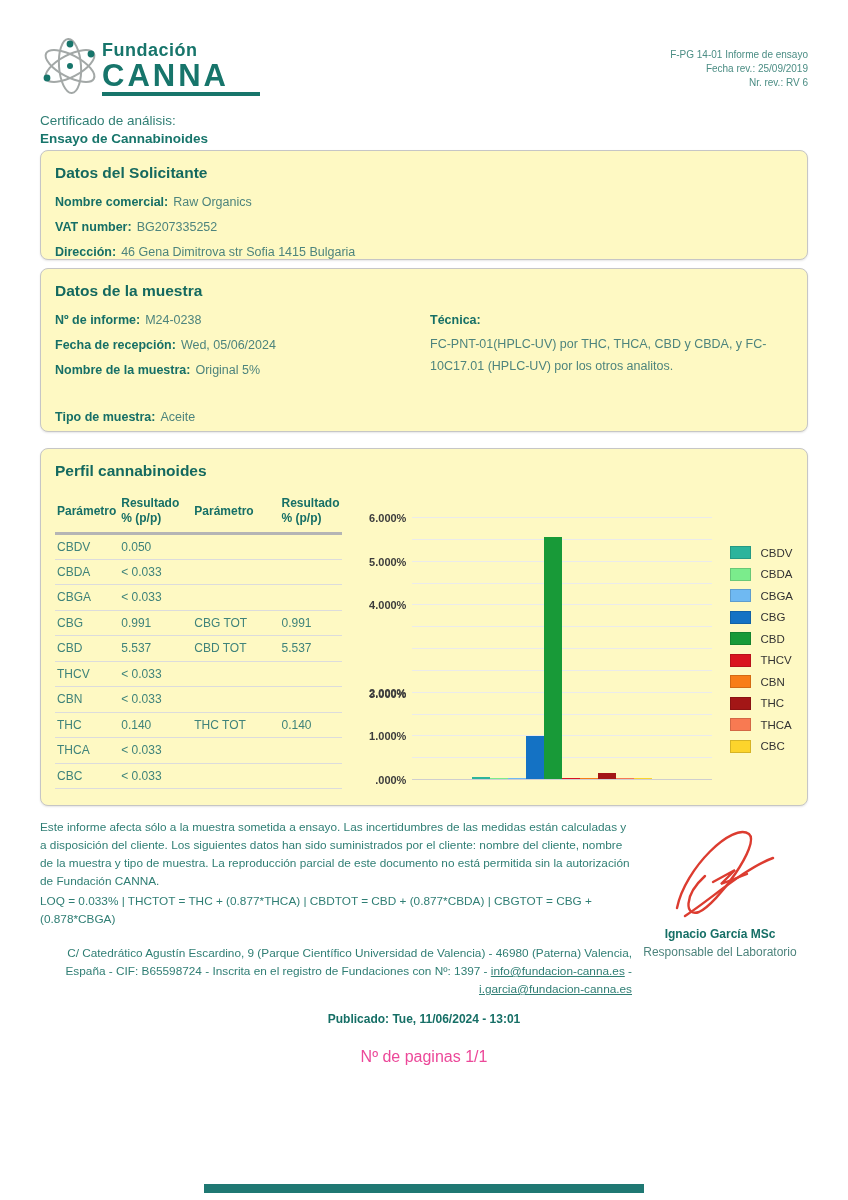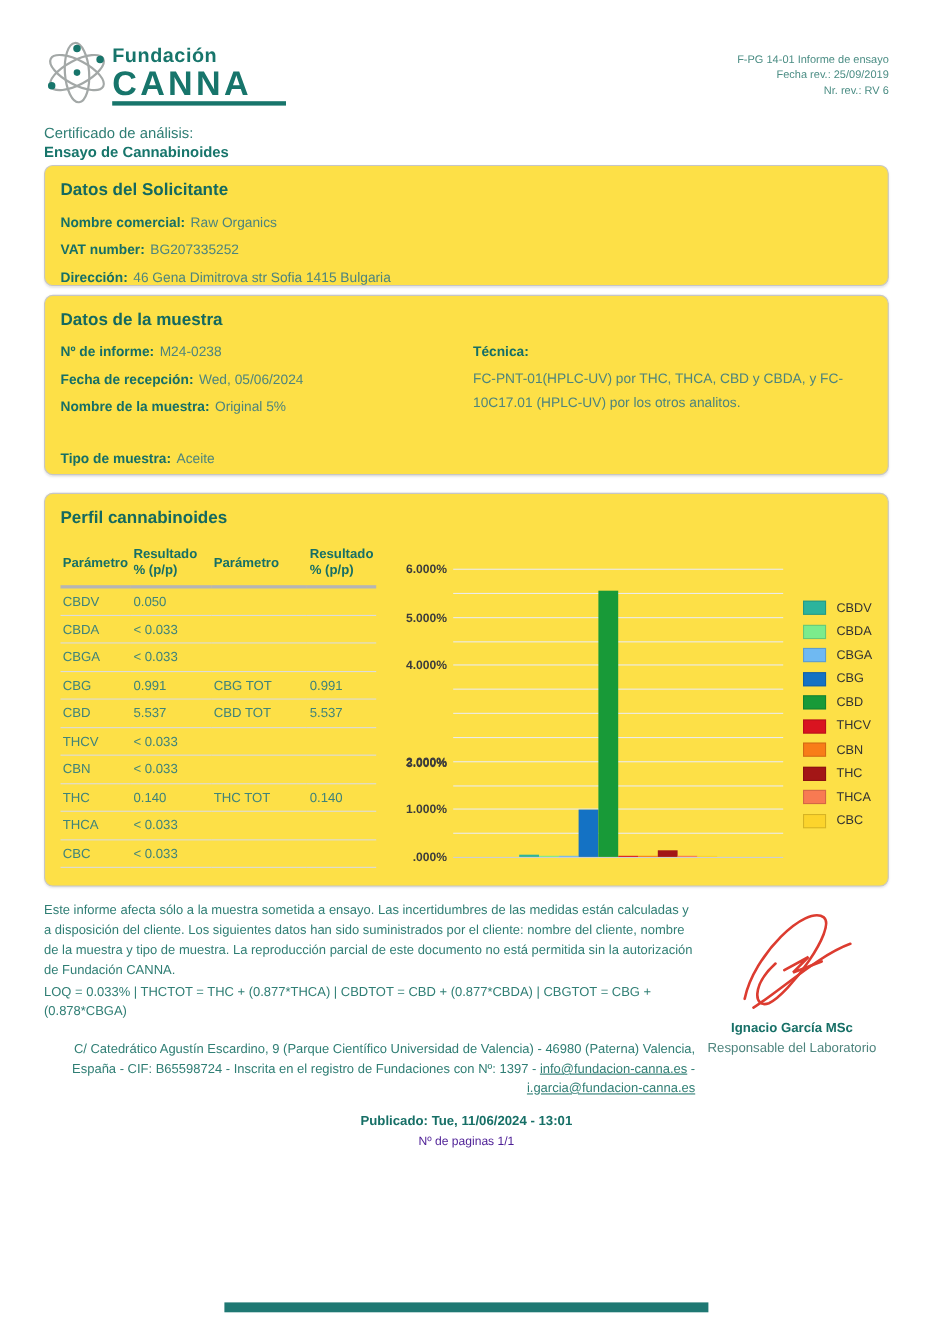--- a/index.html
+++ b/index.html
@@ -14,21 +14,21 @@
   .atom { position:absolute; left:0; top:0; }
   .brand-txt { position:absolute; left:62px; top:4px; }
   .brand-top { font-size:18px; font-weight:bold; color:#17756b; letter-spacing:0.5px; }
   .brand-name { font-size:31px; font-weight:bold; color:#17756b; letter-spacing:3px; line-height:30px; }
   .brand-underline { height:4px; background:#17756b; width:158px; margin-top:1px; }
   .docref { position:absolute; right:0; top:12px; text-align:right; font-size:10px; line-height:14px; color:#4b8d84; }
   .cert { position:absolute; left:0; top:76px; font-size:13.5px; line-height:18px; color:#2f7e74; }
   .cert .b { font-weight:bold; color:#17756b; }
 
   
-  .box { position:absolute; left:40px; width:768px; background:#fde047; border:1px solid #c6c6c6;
+  .box { position:absolute; left:40px; width:768px; background:#fef9c3; border:1px solid #c6c6c6;
          border-radius:8px; box-shadow:0 1px 2px rgba(0,0,0,0.10); padding:13px 14px; }
   .box-title { font-size:15.5px; font-weight:bold; color:#14695f; margin-bottom:8px; }
   .frow { display:flex; font-size:12.5px; line-height:25px; }
   .flabel { font-weight:bold; color:#166f66; margin-right:5px; white-space:nowrap; }
   .fvalue { color:#4d847d; }
 
   #box-solicitante { top:150px; height:110px; }
   #box-muestra { top:268px; height:164px; }
   .muestra-cols { display:flex; }
   .mcol-left { width:375px; }
@@ -65,21 +65,21 @@
   .foot-cols { display:flex; }
   .foot-left { width:592px; }
   .foot-right { flex:1; text-align:center; padding-top:2px; }
   .legaltext { line-height:18px; }
   .loq { margin-top:2px; line-height:18px; }
   .address { margin-top:16px; line-height:18px;text-align:right; }
   .address a { color:#2f7e74; }
   .signer-name { font-weight:bold; color:#166f66; font-size:12px; margin-top:4px; }
   .signer-role { font-size:12px; color:#4d847d; margin-top:4px; }
   .pub { text-align:center; margin-top:14px; font-weight:bold; color:#166f66; font-size:12px; }
-  .pages { text-align:center; margin-top:6px; font-size:11px; color:#4c1d95; }
+  .pages { text-align:center; margin-top:22px; font-size:16px; color:#ec4899; }
 
   .bottom-bar { position:absolute; left:204px; top:1184px; width:440px; height:9px; background:#1f7873; }
 </style>
 </head>
 <body>
 
 <div class="page">
 
   <div class="hdr">
     <div class="logo">

